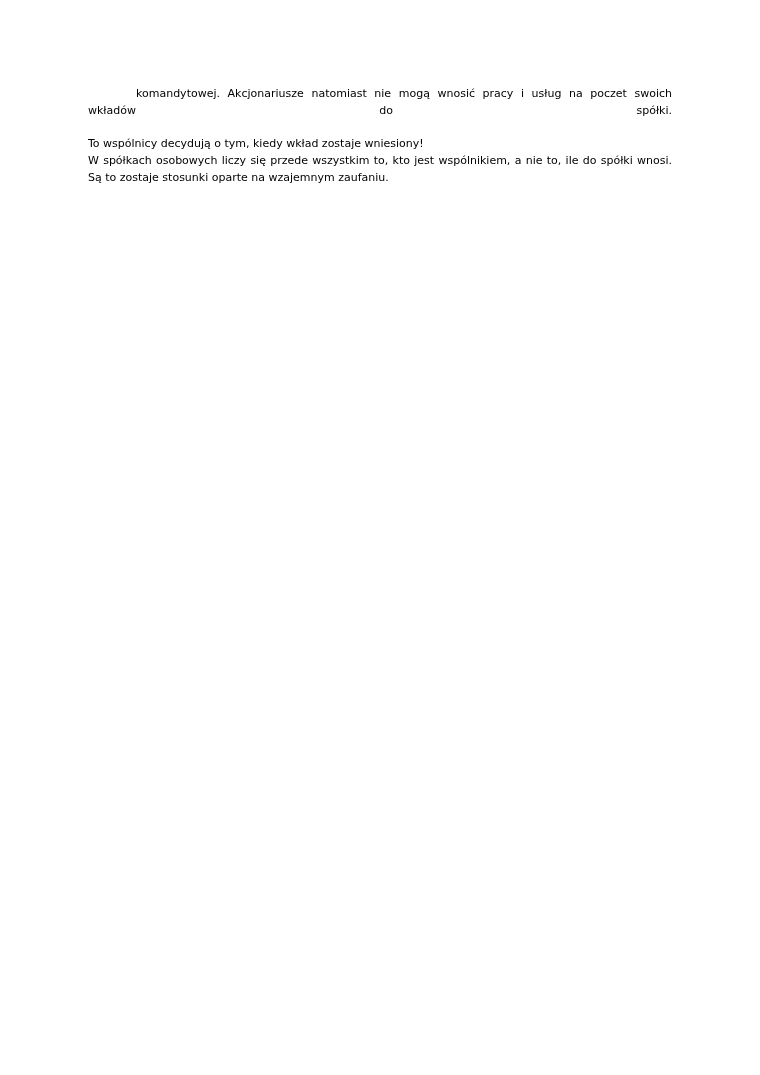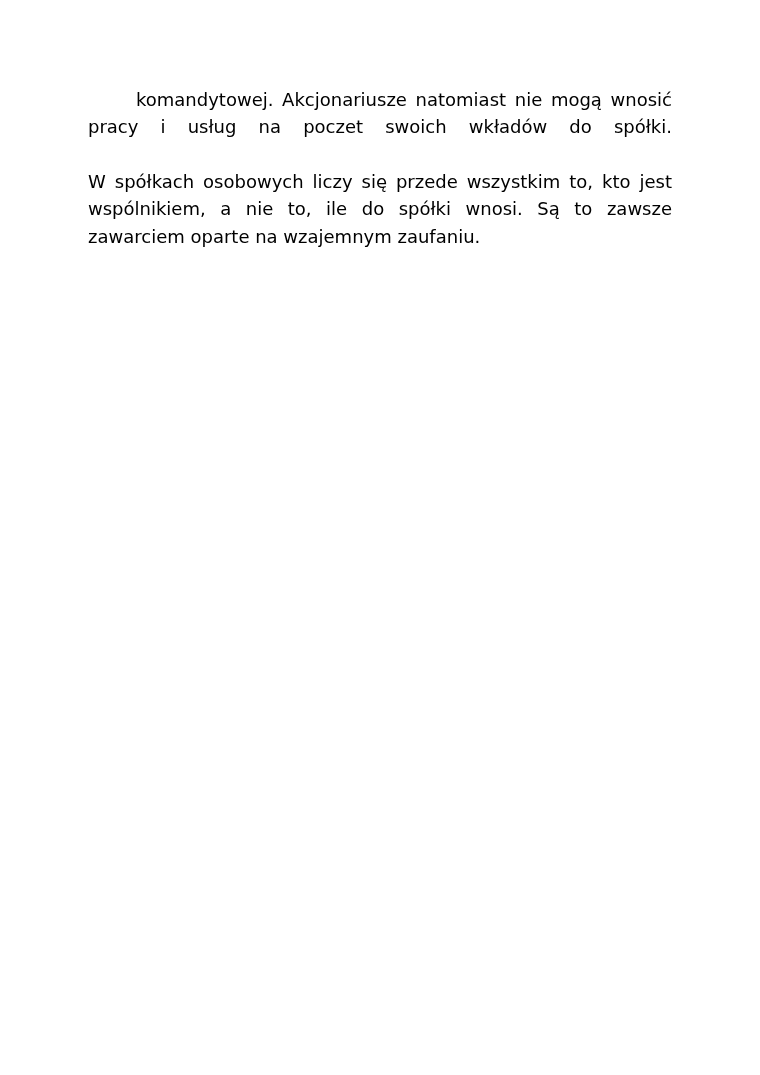--- a/index.html
+++ b/index.html
@@ -17,21 +17,21 @@
   }
   .content {
     position: absolute;
     left: 88px;
     top: 86px;
     width: 584px;
   }
   .para {
     margin: 0;
     color: #000000;
-    font-size: 18px;
+    font-size: 11px;
     line-height: 1.52;
     text-align: justify;
     text-justify: inter-word;
     -webkit-hyphens: none;
     hyphens: none;
   }
   .para.indented {
     text-indent: 48px;
   }
   
@@ -43,15 +43,16 @@
   .para.last-ragged::after {
     content: none;
   }
 </style>
 </head>
 <body>
 
 <div class="page">
   <div class="content">
     <p class="para indented">komandytowej. Akcjonariusze natomiast nie mogą wnosić pracy i usług na poczet swoich wkładów do spółki.</p>
-    <p class="para last-ragged">W spółkach osobowych liczy się przede wszystkim to, kto jest wspólnikiem, a nie to, ile do spółki wnosi. Są to zawsze zawarciem oparte na wzajemnym zaufaniu.</p>
+    <p class="para last-ragged">To wspólnicy decydują o tym, kiedy wkład zostaje wniesiony!</p>
+    <p class="para last-ragged">W spółkach osobowych liczy się przede wszystkim to, kto jest wspólnikiem, a nie to, ile do spółki wnosi. Są to zostaje stosunki oparte na wzajemnym zaufaniu.</p>
   </div>
 </div>
 
 </body></html>

